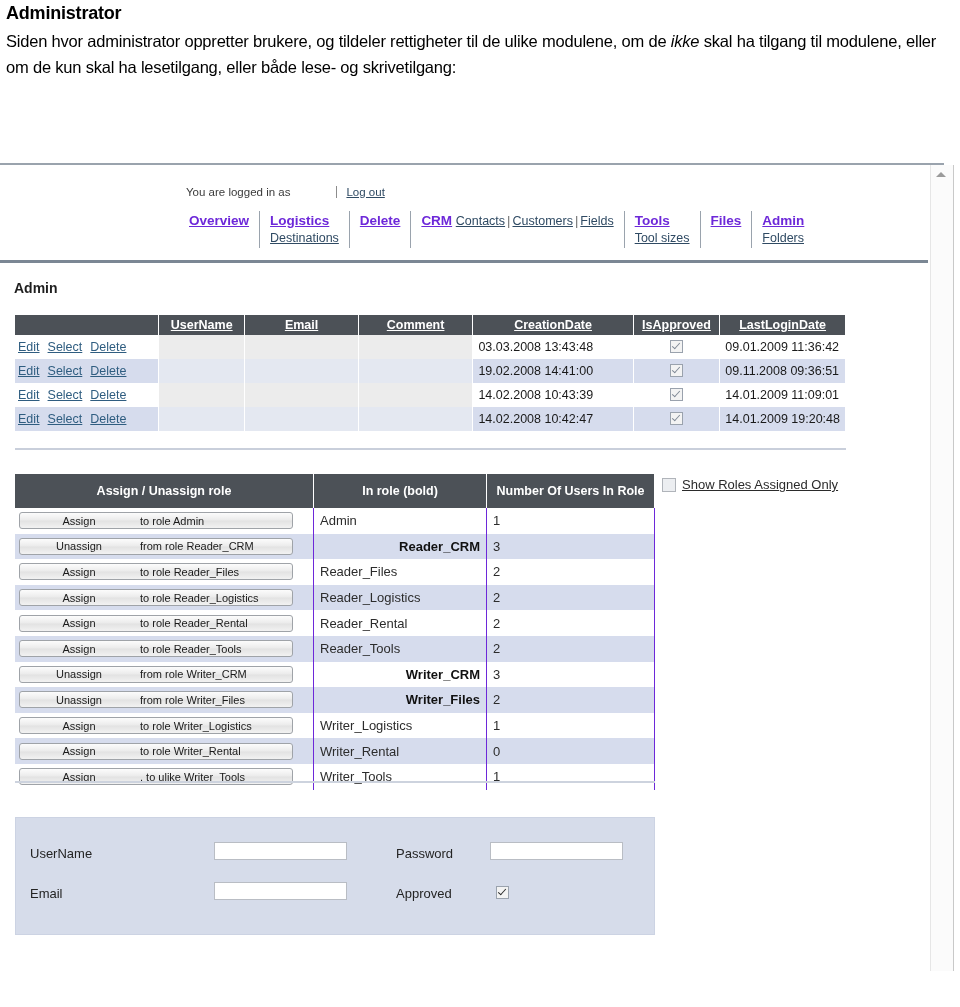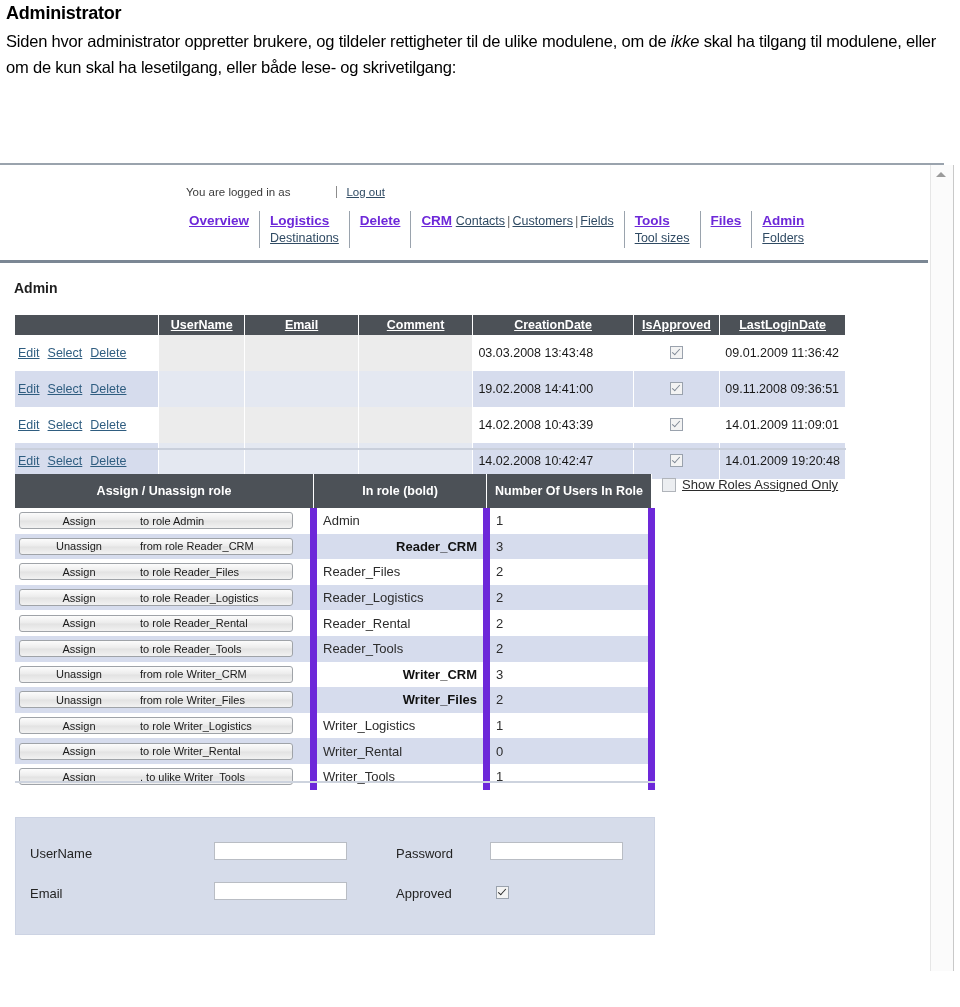--- a/index.html
+++ b/index.html
@@ -157,21 +157,21 @@
     font-weight: bold;
     height: 20px;
     padding: 0 4px;
     border-right: 1px solid #ffffff;
     text-align: center;
     white-space: nowrap;
   }
   .users-grid th span { text-decoration: underline; }
   .users-grid th.cmd { border-right: 1px solid #ffffff; }
   .users-grid td {
-    height: 36px;
+    height: 24px;
     padding: 0 5px;
     color: #1a1a1a;
     border-right: 1px solid #ffffff;
     white-space: nowrap;
     font-size: 12.5px;
   }
   .users-grid tr.alt td { background: #d6dced; }
   .users-grid tr.norm td { background: #ffffff; }
   .users-grid td.cmd { text-align: left; padding-left: 3px; }
   .users-grid td.cmd a {
@@ -223,21 +223,21 @@
     font-size: 12.5px;
     height: 34px;
     padding: 0 6px;
     border-right: 1px solid #ffffff;
     text-align: center;
     white-space: nowrap;
   }
   .roles-grid td {
     height: 25.6px;
     padding: 0 6px;
-    border-right: 7px solid #6d28d9;
+    border-right: 1px solid #6d28d9;
     color: #1f1f1f;
     white-space: nowrap;
     vertical-align: middle;
   }
   .roles-grid tr.alt td { background: #d6dced; }
   .roles-grid tr.norm td { background: #ffffff; }
   .roles-grid td.btncell { padding: 0 4px; }
   .roles-grid td.rolename { font-size: 13px; color: #2c2c2c; }
   .roles-grid td.rolename.bold { font-weight: bold; color: #111; text-align: right; }
   .roles-grid td.count { font-size: 13px; color: #2c2c2c; }

